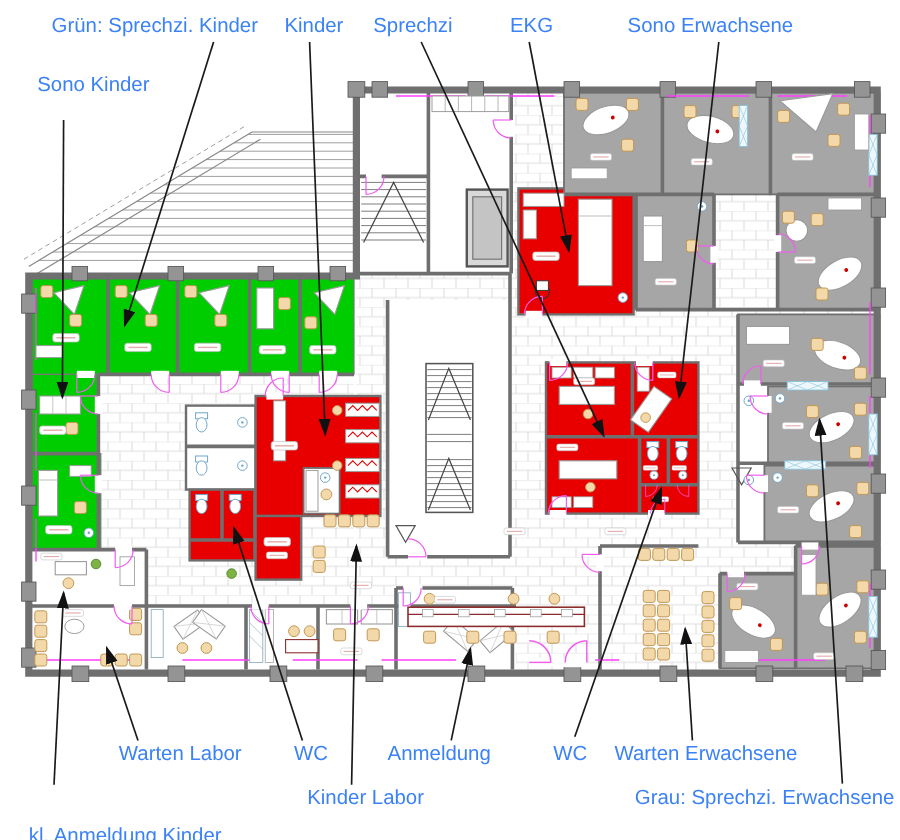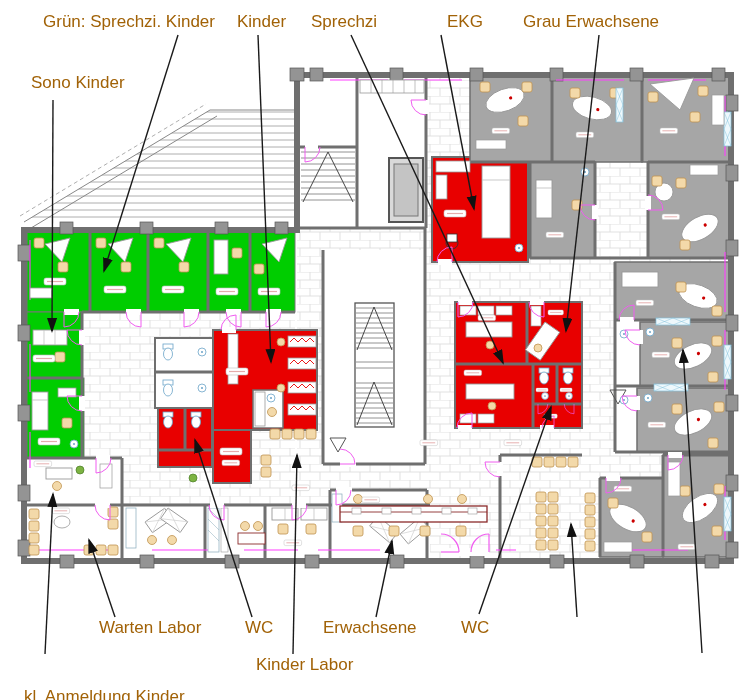--- a/index.html
+++ b/index.html
@@ -1,19 +1,19 @@
 <!DOCTYPE html>
 <html><head>
 <meta charset="utf-8">
 <style>
   html,body{margin:0;padding:0;background:#fff;}
   #canvas{position:relative;width:750px;height:700px;background:#fff;overflow:hidden;
           font-family:"Liberation Sans",sans-serif;}
   #plan-svg{position:absolute;left:0;top:0;}
-  .lbl{position:absolute;font-size:17px;color:#a16207;white-space:nowrap;line-height:1.1;}
+  .lbl{position:absolute;font-size:17px;color:#3b82f6;white-space:nowrap;line-height:1.1;}
 </style>
 </head>
 <body>
 
 <div id="canvas">
 
 <svg id="plan-svg" width="750" height="700" viewBox="0 0 750 700">
 <defs>
   <pattern id="tile" width="20" height="16" patternUnits="userSpaceOnUse">
     <path d="M0,0H20 M0,8H20 M10,0V8 M0,8V16 M20,8V16" stroke="#dedede" stroke-width="0.9" fill="none"></path>
@@ -521,23 +521,25 @@
   <line x1="577" y1="617" x2="571" y2="524" marker-end="url(#arrow)"></line>
   <line x1="45" y1="654" x2="53" y2="494" marker-end="url(#arrow)"></line>
   <line x1="293" y1="654" x2="297" y2="455" marker-end="url(#arrow)"></line>
   <line x1="702" y1="653" x2="683" y2="350" marker-end="url(#arrow)"></line>
 </g>
 </svg>
 
 <div class="lbl" style="left:43px;top:13px">Grün: Sprechzi. Kinder</div>
 <div class="lbl" style="left:237px;top:13px">Kinder</div>
 <div class="lbl" style="left:311px;top:13px">Sprechzi</div>
-<div class="lbl" style="left:447px;top:13px">EKG</div>
-<div class="lbl" style="left:523px;top:13px">Grau Erwachsene</div>
-<div class="lbl" style="left:31px;top:74px">Sono Kinder</div>
+<div class="lbl" style="left:425px;top:13px">EKG</div>
+<div class="lbl" style="left:523px;top:13px">Sono Erwachsene</div>
+<div class="lbl" style="left:31px;top:62px">Sono Kinder</div>
 <div class="lbl" style="left:99px;top:619px">Warten Labor</div>
 <div class="lbl" style="left:245px;top:619px">WC</div>
-<div class="lbl" style="left:323px;top:619px">Erwachsene</div>
+<div class="lbl" style="left:323px;top:619px">Anmeldung</div>
 <div class="lbl" style="left:461px;top:619px">WC</div>
+<div class="lbl" style="left:512px;top:619px">Warten Erwachsene</div>
 <div class="lbl" style="left:24px;top:688px">kl. Anmeldung Kinder</div>
 <div class="lbl" style="left:256px;top:656px">Kinder Labor</div>
+<div class="lbl" style="left:529px;top:656px">Grau: Sprechzi. Erwachsene</div>
 
 </div>
 
 </body></html>

